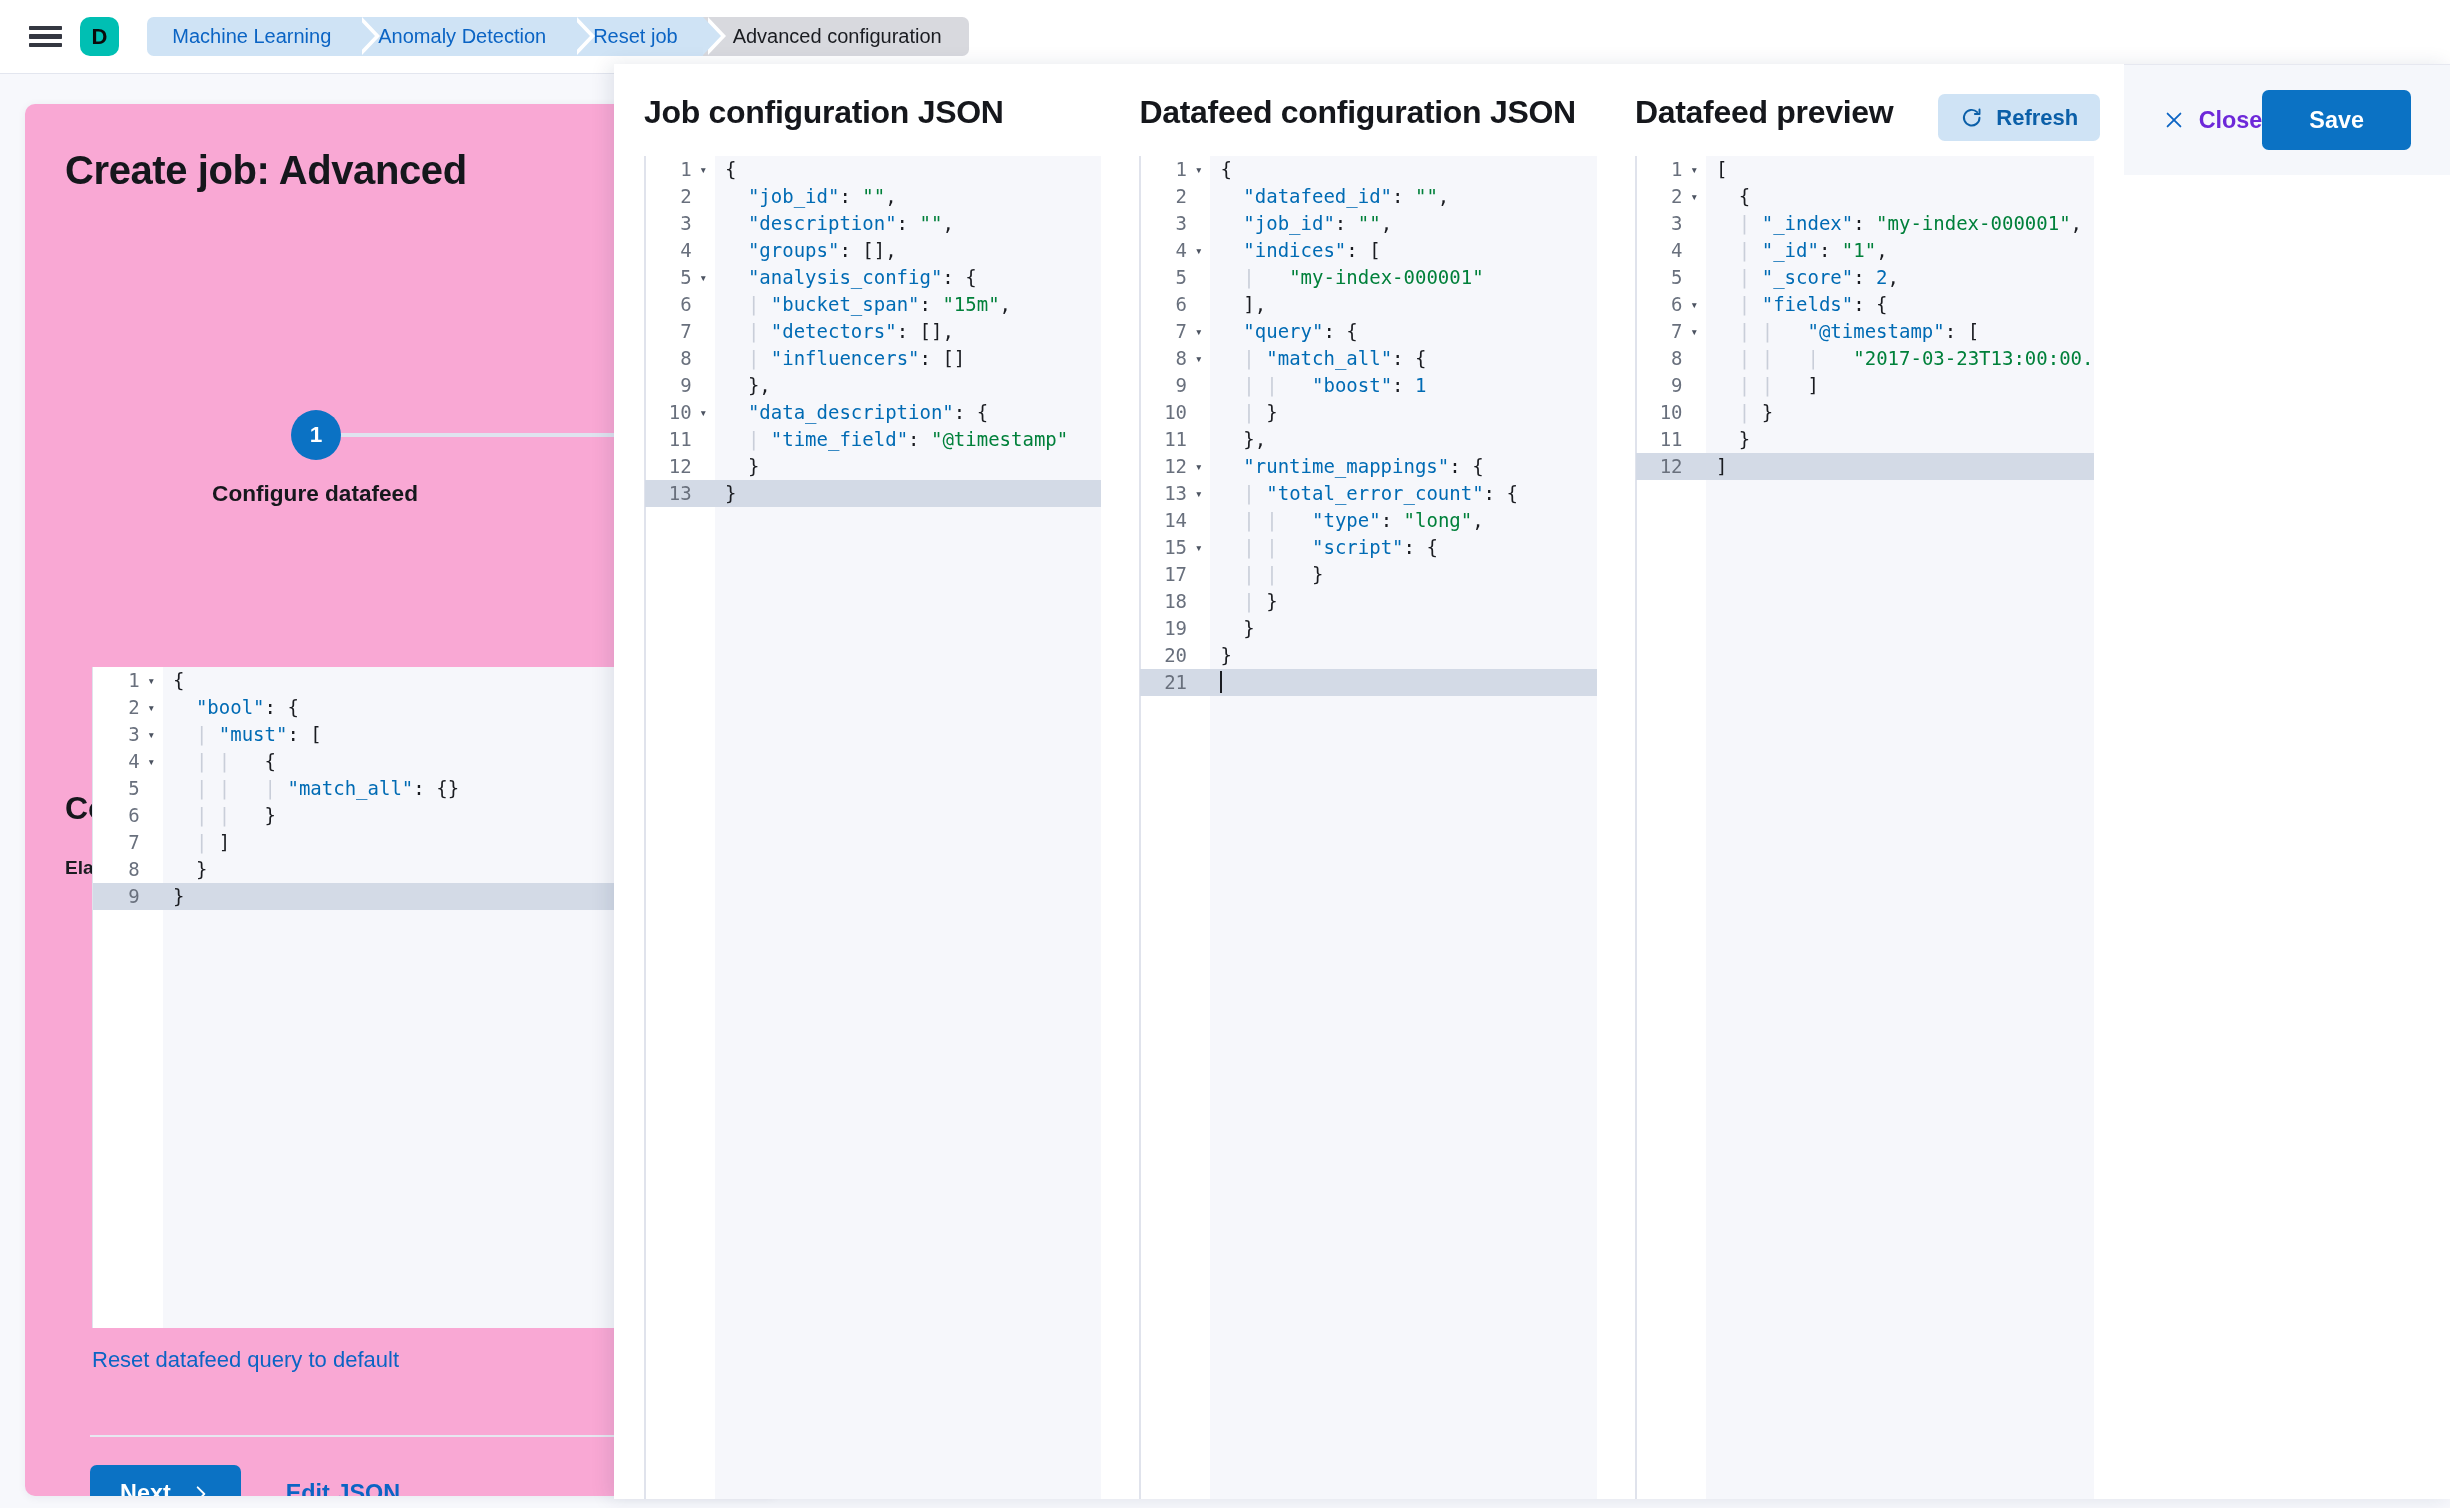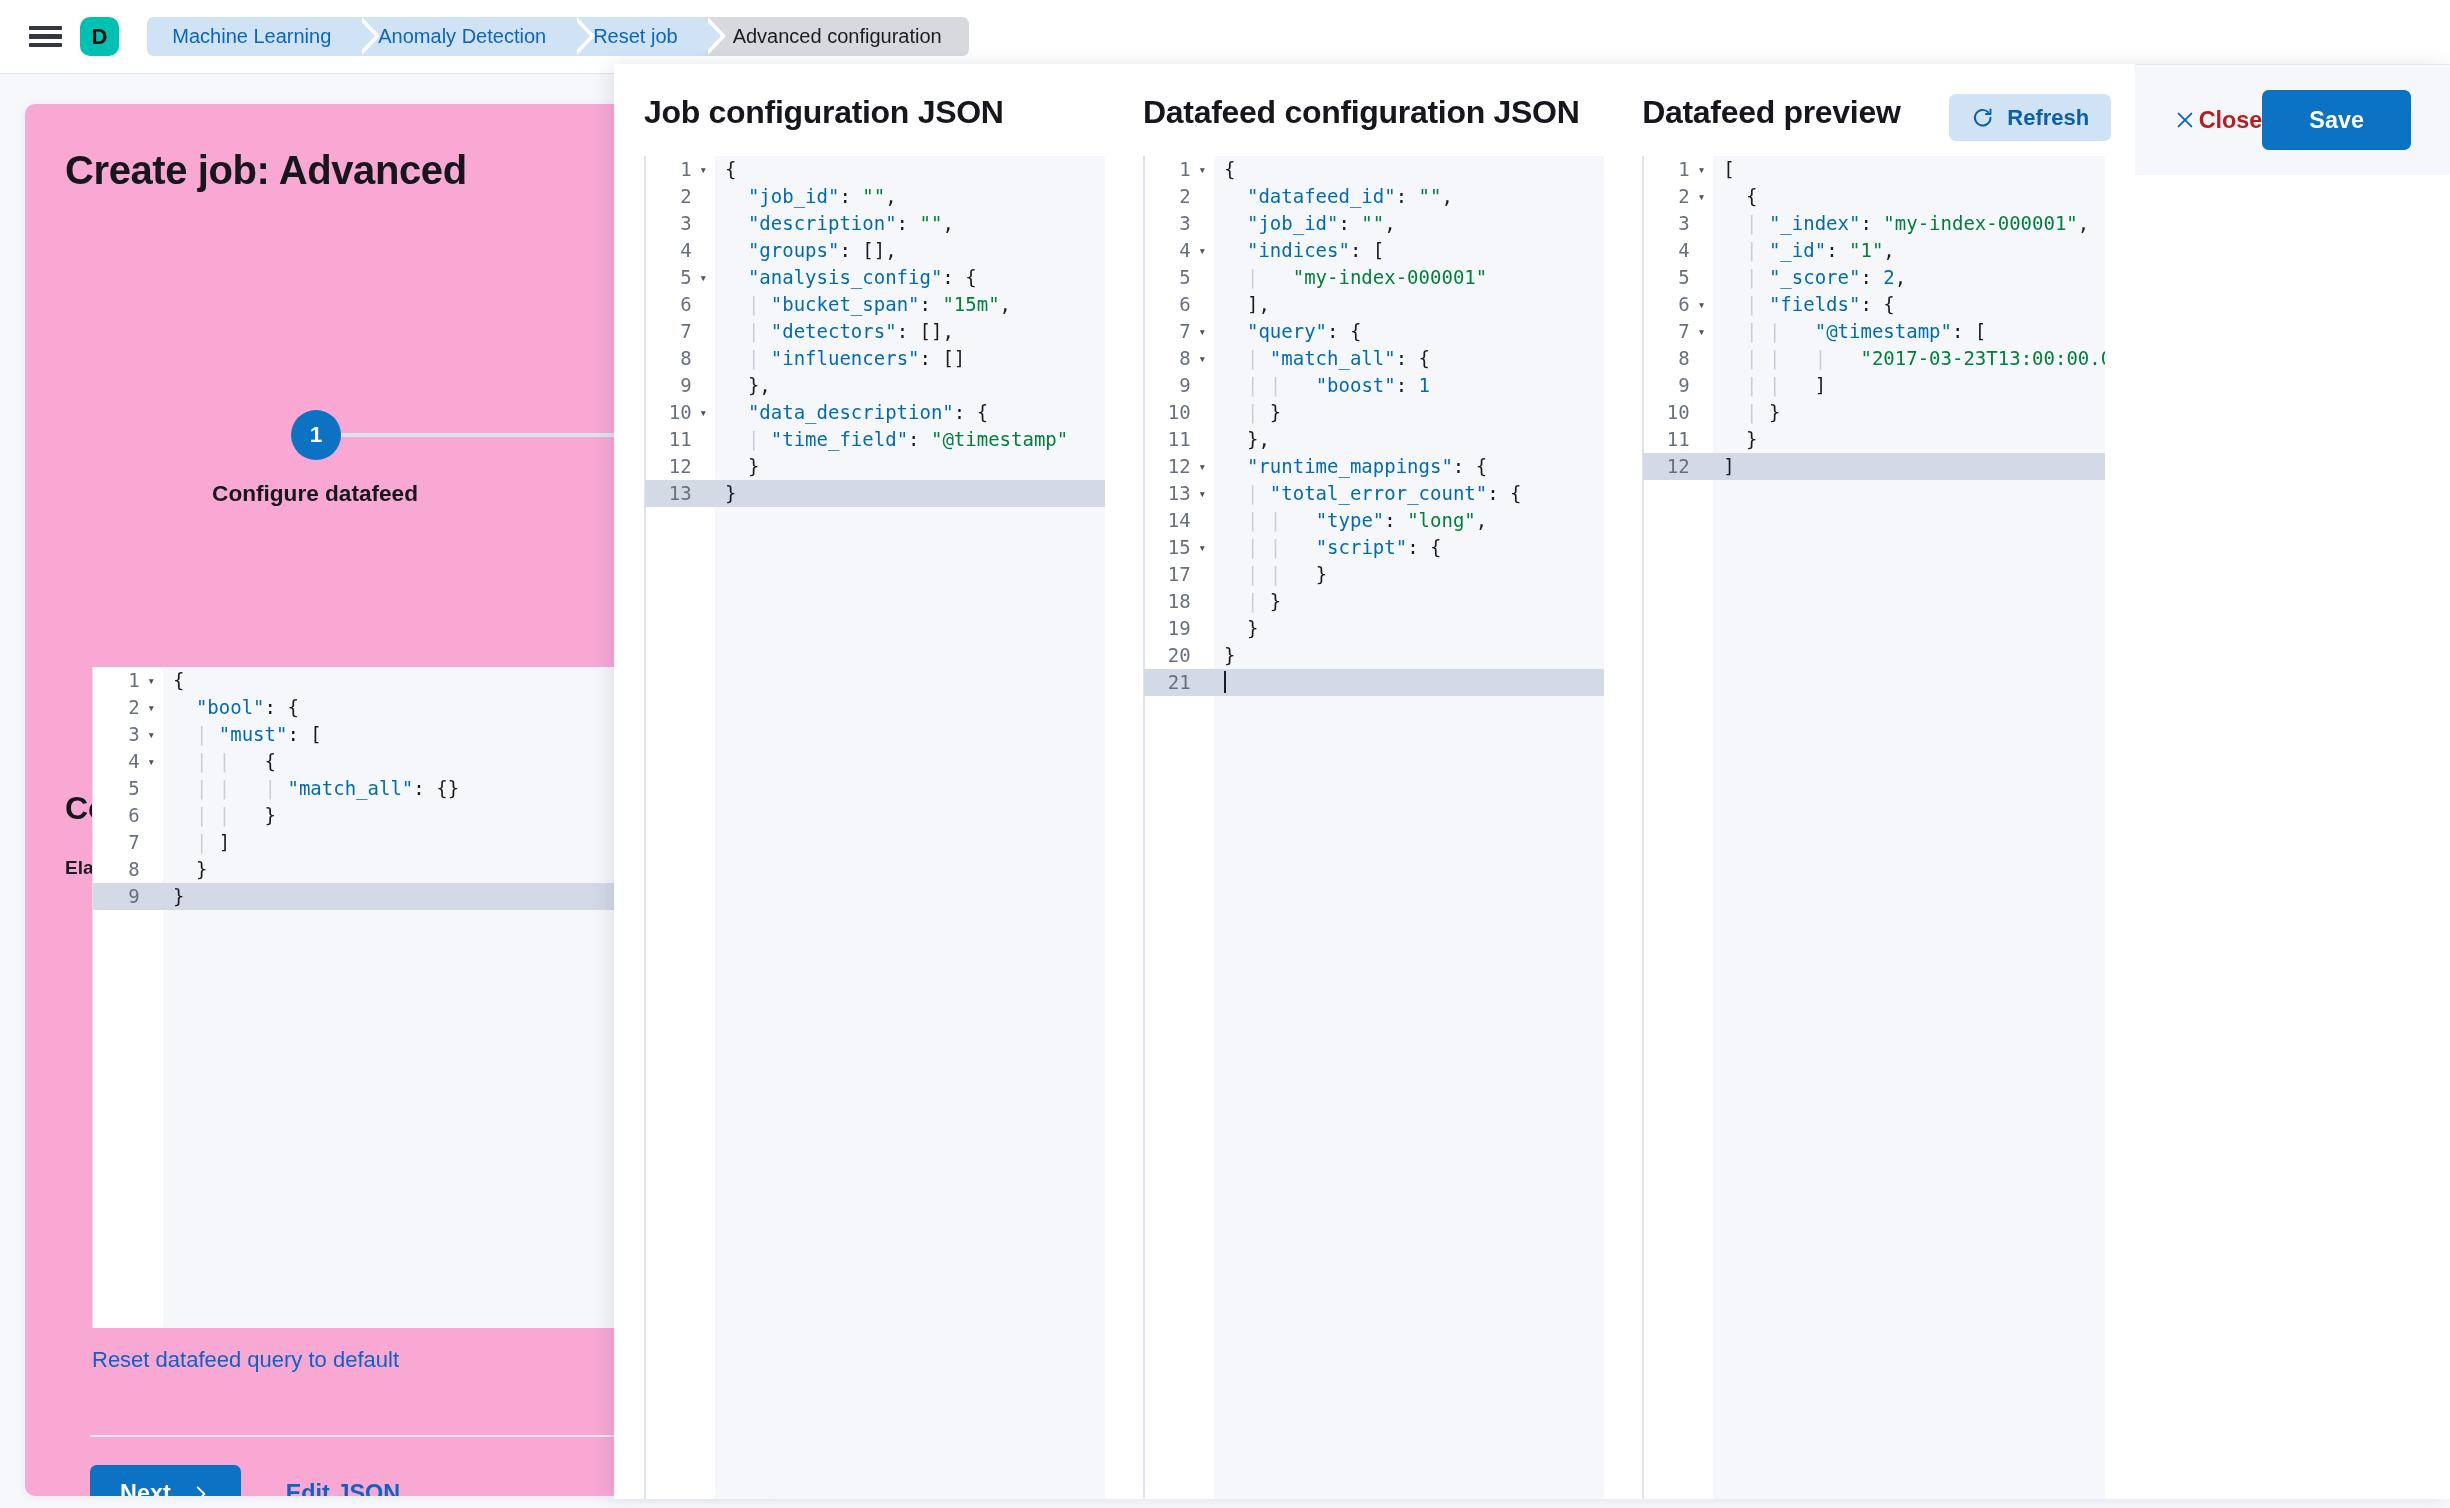--- a/index.html
+++ b/index.html
@@ -148,22 +148,22 @@
     font-family: "Liberation Sans", sans-serif;
   }
   .icon-refresh { width: 23.4px; height: 23.4px; display:inline-block; }
 
   .flyout-foot {
     height: 111px; background: #f5f7fb; border-top: 0.8px solid #e6e8f0;
     display: flex; align-items: center; justify-content: space-between;
     padding: 0 39px 0 39px;
   }
   .close-btn {
-    display: inline-flex; align-items: center; gap: 3px;
-    color: #b91c1c; font-size: 23.4px; font-weight: 700; cursor: pointer;
+    display: inline-flex; align-items: center; gap: 14px;
+    color: #6d28d9; font-size: 23.4px; font-weight: 700; cursor: pointer;
     background: none; border: none; font-family: "Liberation Sans", sans-serif;
   }
   .icon-x { width: 22px; height: 22px; display: inline-block; }
   .save-btn {
     background: #0b72c4; color: #fff; border: none; border-radius: 6.7px;
     height: 60px; padding: 0 47px; font-size: 23.4px; font-weight: 700; cursor: pointer;
     font-family: "Liberation Sans", sans-serif;
   }
 </style>
 </head>

